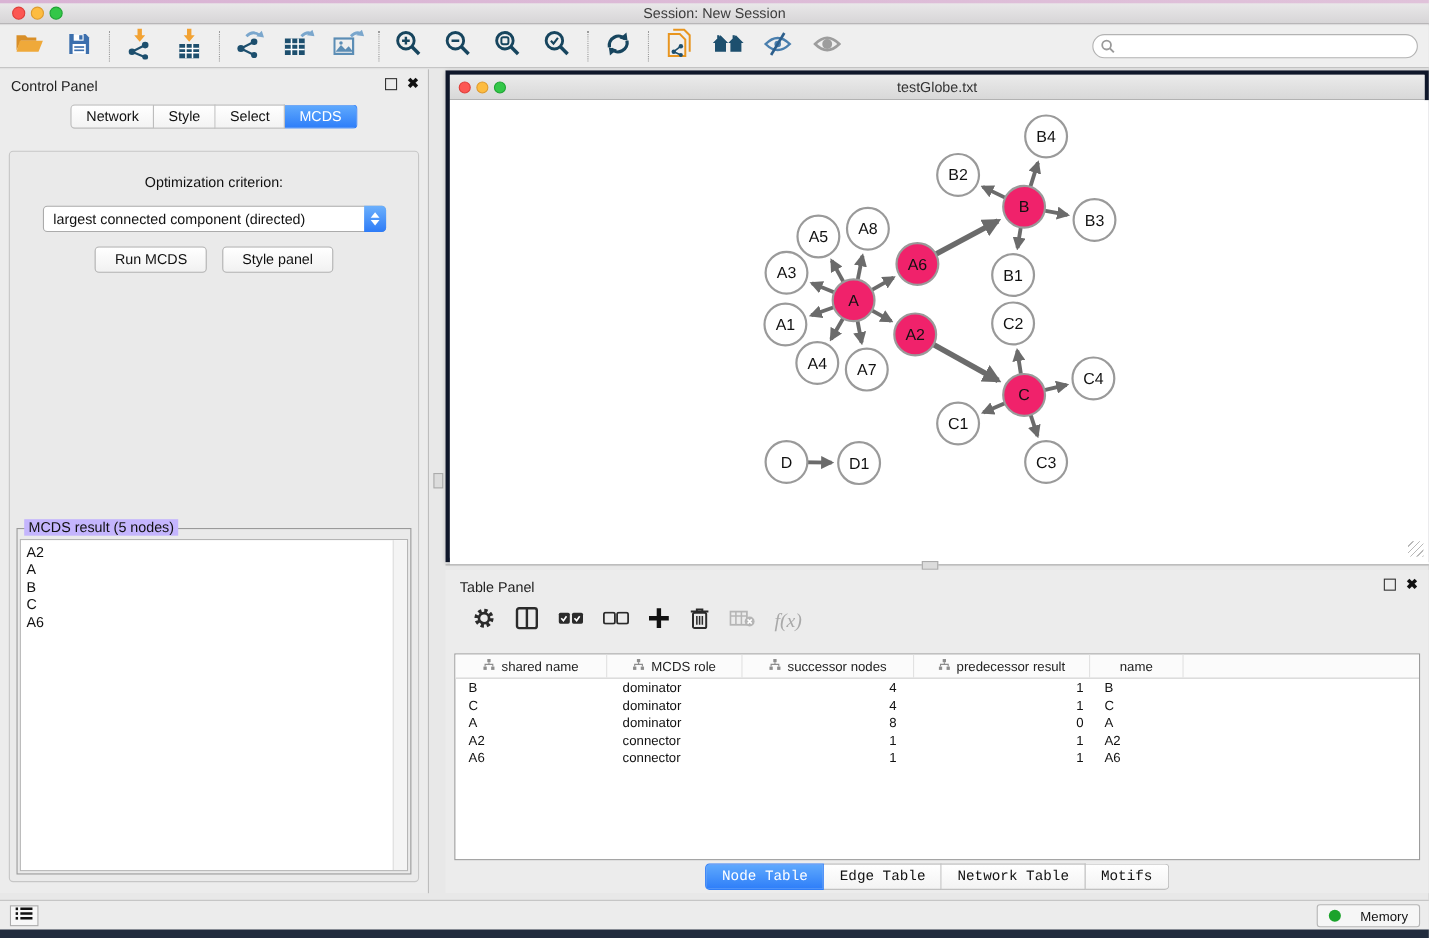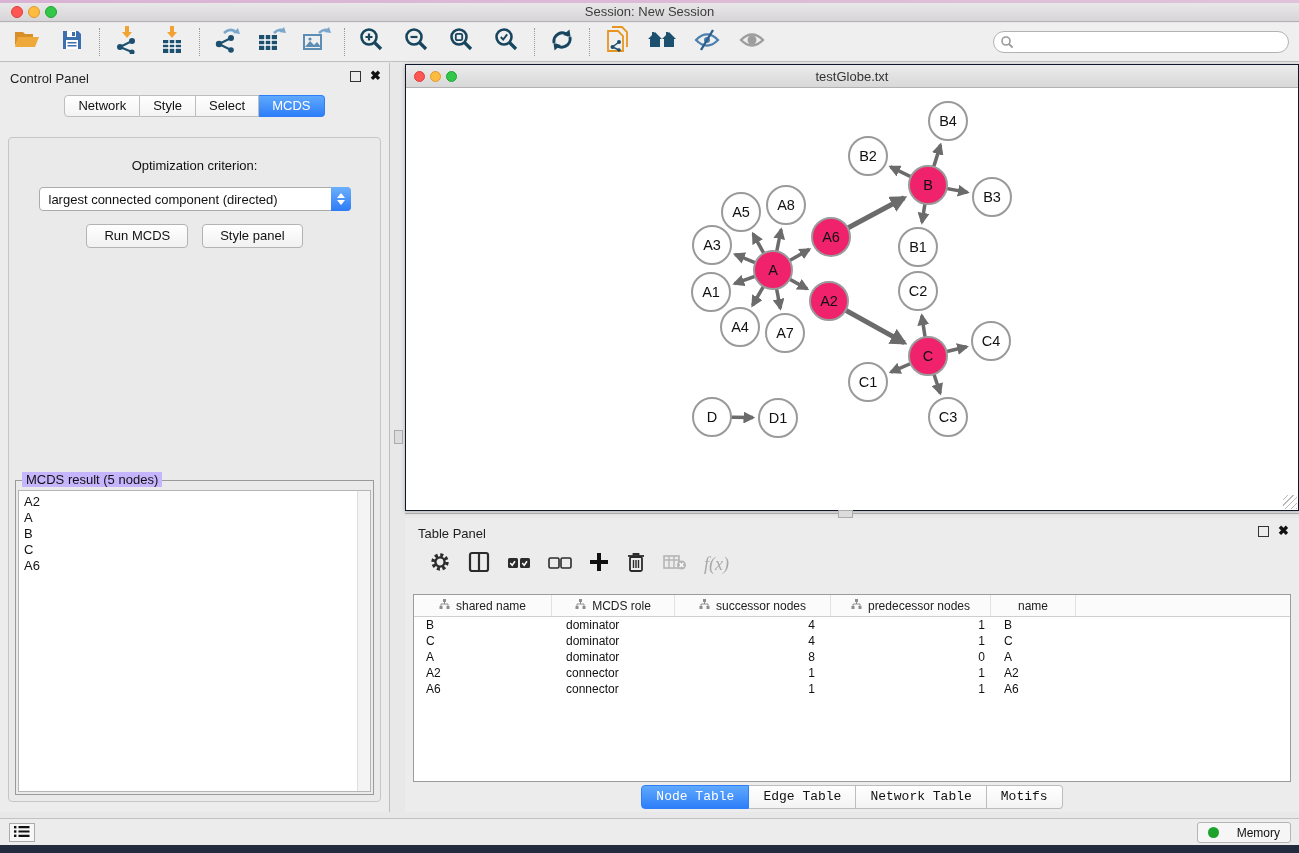--- a/index.html
+++ b/index.html
@@ -68,21 +68,21 @@
                    font-size:13px; color:#111; }
   .result-list { position:absolute; left:2px; right:2px; top:9px; bottom:2px; background:#fff;
                  border:1px solid #b5b5b5; overflow:hidden; }
   .result-scroll { position:absolute; right:0; top:0; bottom:0; width:13px; background:#f4f4f4;
                    border-left:1px solid #dedede; }
   .result-item { font-size:13px; color:#111; line-height:16px; padding:0 5px; }
   .result-item:first-child { padding-top:3px; }
 
   
   .net-window { position:absolute; left:405px; top:64px; width:894px; height:447px;
-                background:#fff; border:1px solid #0f172a; box-shadow:0 1px 4px rgba(0,0,0,.25); }
+                background:#fff; border:4px solid #0f172a; box-shadow:0 1px 4px rgba(0,0,0,.25); }
   .net-titlebar { position:relative; height:23px; background:linear-gradient(#ebebeb,#d8d8d8);
                   border-bottom:1px solid #b2b2b2; }
   .net-titlebar .tl { top:6px; width:11px; height:11px; }
   .net-titlebar .tl.red { left:8px; }  .net-titlebar .tl.yel { left:24px; } .net-titlebar .tl.grn { left:40px; }
   .net-title { position:absolute; top:4px; width:100%; text-align:center; font-size:13px; color:#333; }
   .net-canvas { position:absolute; left:0; top:23px; width:892px; height:422px; background:#fff; }
   .resize-grip { position:absolute; right:1px; bottom:1px; width:14px; height:14px;
     background:repeating-linear-gradient(135deg, transparent 0 3px, #b9b9b9 3px 4px); }
   .divider-grip-v { position:absolute; left:394px; top:430px; width:9px; height:14px;
     background:#dcdcdc; border:1px solid #ababab; }
@@ -590,21 +590,21 @@
               </svg></span>
             <span>successor nodes</span>
           </div>
           <div class="t-hcell" style="width: 160px;">
             <span><svg width="11" height="11" viewBox="0 0 11 11">
                 <rect x="4" y="0" width="3" height="3" fill="#8d8d8d"></rect>
                 <rect x="0.5" y="7" width="3" height="3" fill="#8d8d8d"></rect>
                 <rect x="7.5" y="7" width="3" height="3" fill="#8d8d8d"></rect>
                 <path d="M5.5 3v2M2 7V5h7v2" fill="none" stroke="#8d8d8d" stroke-width="1"></path>
               </svg></span>
-            <span>predecessor nodes</span>
+            <span>predecessor result</span>
           </div>
           <div class="t-hcell" style="width: 85px;">
             <span>name</span>
           </div>
         </div>
       <div id="table-body">
           <div class="t-row">
             <div class="t-cell" style="width: 138px; text-align: left; padding-left: 12px; padding-right: 0px;">B</div>
             <div class="t-cell" style="width: 123px; text-align: left; padding-left: 14px; padding-right: 0px;">dominator</div>
             <div class="t-cell" style="width: 156px; text-align: right; padding-left: 0px; padding-right: 16px;">4</div>

